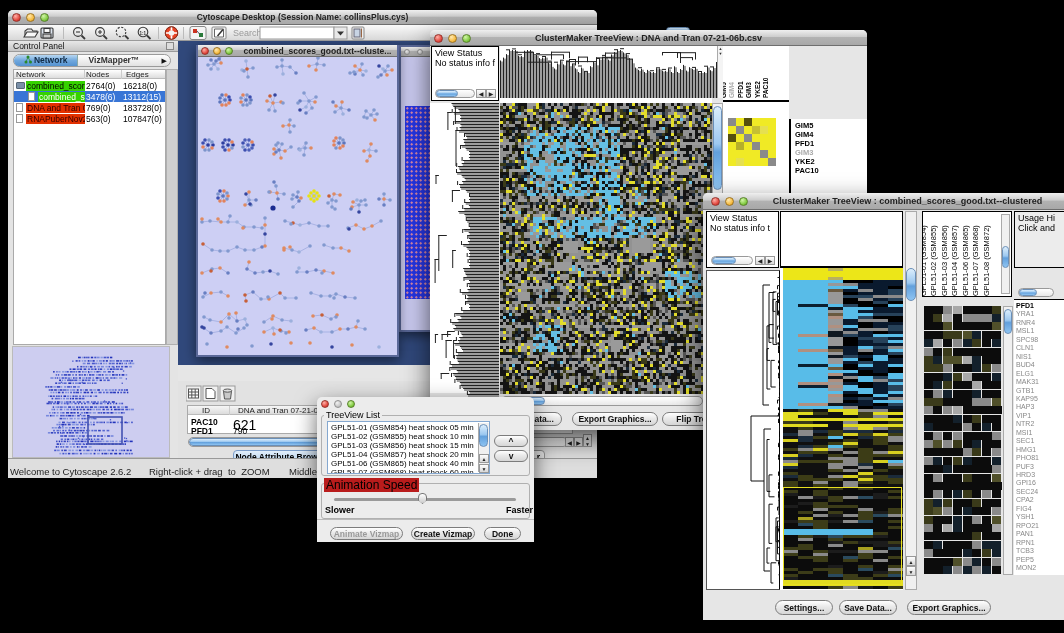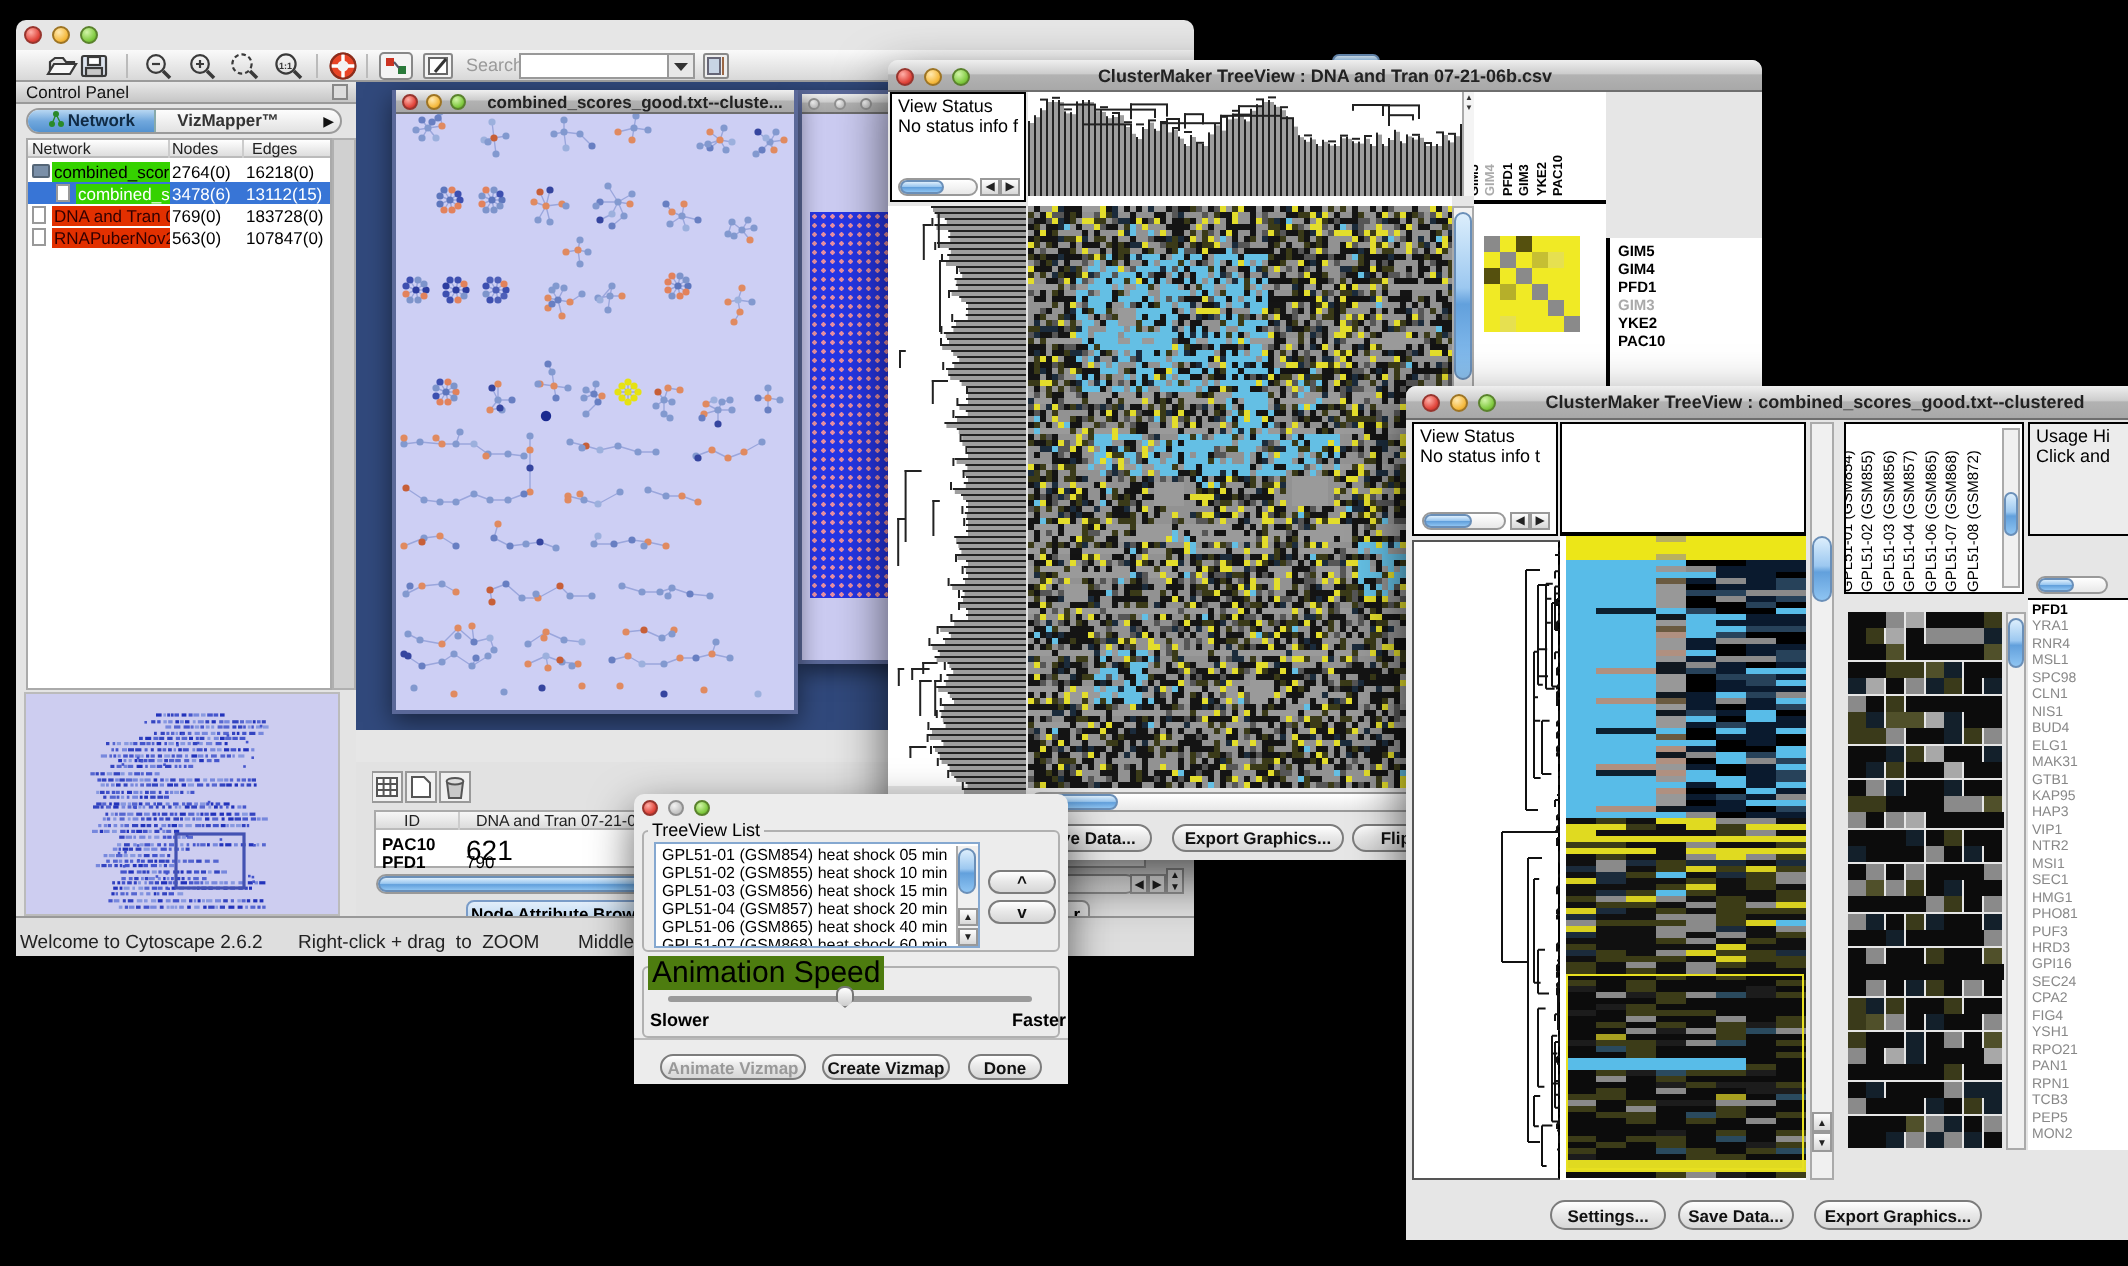--- a/index.html
+++ b/index.html
@@ -10,20 +10,23 @@
 .lt.g{background:radial-gradient(circle at 35% 30%,#d2f5a8,#7fc93f 65%,#549317);border:1px solid #5a822d}
 .lt.n{background:radial-gradient(circle at 35% 30%,#f2f2f2,#c2c2c2 70%);border:1px solid #909090}
 .aqua{background:linear-gradient(#dceefc,#9cc8f0 45%,#62a0dc 55%,#8ec4f2);border:1px solid #6a8fb8;border-radius:99px}
 .track{background:linear-gradient(#fff,#e8e8e8);border:1px solid #999;border-radius:99px}
 .btn{background:linear-gradient(#ffffff,#e9e9e9 45%,#d6d6d6);border:1px solid #7c7c7c;border-radius:10px;font-weight:bold;color:#111;text-align:center;font-size:8.5px;line-height:12px}
 .panel{background:#fff;border:1px solid #000}
 .lbl{font-size:9px;color:#000}
 .arrbox{background:linear-gradient(#fdfdfd,#d8d8d8);border:1px solid #999;font-size:6px;color:#222;text-align:center}
 </style></head><body>
 <div class="abs" style="left:8px;top:10px;width:589px;height:468px;background:#e6e6e6;border-radius:5px 5px 0 0;box-shadow:0 10px 26px rgba(0,0,0,.6)">
+    <div class="tb" style="height:15px;border-radius:5px 5px 0 0">
+      <div class="tbtxt" style="width:100%;font-size:8.5px">Cytoscape Desktop (Session Name: collinsPlus.cys)</div>
+    </div>
     <span class="lt r abs" style="left:4px;top:3px;width:9px;height:9px"></span>
     <span class="lt y abs" style="left:18px;top:3px;width:9px;height:9px"></span>
     <span class="lt g abs" style="left:32px;top:3px;width:9px;height:9px"></span>
     <div class="abs" style="left:0;top:15px;width:589px;height:16px;background:linear-gradient(#fafafa,#d8d8d8);border-bottom:1px solid #9a9a9a"><svg width="589" height="16" xmlns="http://www.w3.org/2000/svg">
 <g stroke="#3a3a3a" fill="none" stroke-width="1.1">
 <path d="M17 12V6l2.5-2h4l1.5 2h4v2" fill="#e8e8e8"></path>
           <path d="M16 12l3-5h11l-3 5z" fill="#f8f8f8"></path>
 <rect x="33" y="3" width="12" height="10" rx="1" fill="#dde4ee"></rect>
           <rect x="36" y="3.5" width="6" height="4" fill="#fff"></rect>
           <rect x="35" y="9" width="8" height="4" fill="#c8c8c8"></rect>
@@ -1184,21 +1187,21 @@
       <div class="abs" style="left:55px;top:69px;width:92px;height:13px;overflow:hidden;white-space:nowrap;background:linear-gradient(#e2eefa,#b6d4f0);border:1px solid #7a9cc8;border-radius:4px;font-size:8.5px;font-weight:bold;text-align:center;line-height:12px;color:#000">Node Attribute Brows</div>
       <div class="abs" style="left:348px;top:69px;width:19px;height:13px;background:linear-gradient(#fff,#ddd);border:1px solid #999;border-radius:4px;font-size:8.5px;font-weight:bold;text-align:right;padding-right:4px;line-height:12px">r</div>
     </div>
     <div class="abs" style="left:0;top:448px;width:589px;height:20px;background:#dedede;border-top:1px solid #999;font-size:9.5px;color:#222">
       <span class="abs" style="left:2px;top:7px">Welcome to Cytoscape 2.6.2</span>
       <span class="abs" style="left:141px;top:7px">Right-click + drag&nbsp; to&nbsp; ZOOM</span>
       <span class="abs" style="left:281px;top:7px">Middle-click + drag to PAN</span>
     </div>
   </div>
 <div class="abs aqua" style="left:666px;top:27px;width:24px;height:7px"></div>
-<div class="abs" style="left:444px;top:30px;width:437px;height:400px;background:#e6e6e6;border-radius:5px 5px 0 0;box-shadow:0 10px 26px rgba(0,0,0,.65)">
+<div class="abs" style="left:430px;top:30px;width:437px;height:400px;background:#e6e6e6;border-radius:5px 5px 0 0;box-shadow:0 10px 26px rgba(0,0,0,.65)">
     <div class="tb" style="height:16px;border-radius:5px 5px 0 0">
       <div class="tbtxt" style="width:100%;font-size:9px">ClusterMaker TreeView : DNA and Tran 07-21-06b.csv</div>
     </div>
     <span class="lt r abs" style="left:4px;top:4px;width:9px;height:9px"></span>
     <span class="lt y abs" style="left:18px;top:4px;width:9px;height:9px"></span>
     <span class="lt g abs" style="left:32px;top:4px;width:9px;height:9px"></span>
     <div class="abs panel" style="left:1px;top:16px;width:68px;height:55px">
       <div class="lbl" style="padding:1px 0 0 3px">View Status<br>No status info f</div>
       <div class="abs track" style="left:3px;top:42px;width:40px;height:9px"></div>
       <div class="abs aqua" style="left:4px;top:43px;width:22px;height:7px"></div>
@@ -1869,21 +1872,21 @@
       <div class="abs" style="left:3px;top:36.6px;white-space:nowrap">GPL51-06 (GSM865) heat shock 40 min</div>
       <div class="abs" style="left:3px;top:45.5px;white-space:nowrap">GPL51-07 (GSM868) heat shock 60 min</div>
     </div>
     <div class="abs" style="left:161px;top:26px;width:11px;height:49px;background:#f0f0f0;border-left:1px solid #aaa"></div>
     <div class="abs aqua" style="left:162px;top:27px;width:9px;height:23px"></div>
     <div class="abs arrbox" style="left:162px;top:57px;width:10px;height:9px;line-height:9px;font-size:5px">▲</div>
     <div class="abs arrbox" style="left:162px;top:67px;width:10px;height:9px;line-height:9px;font-size:5px">▼</div>
     <div class="abs btn" style="left:177px;top:38px;width:34px;height:12px;line-height:11px;border-radius:7px">^</div>
     <div class="abs btn" style="left:177px;top:53px;width:34px;height:12px;line-height:11px;border-radius:7px">v</div>
     <div class="abs" style="left:4px;top:86px;width:209px;height:36px;border:1px solid #b0b0b0;border-radius:3px"></div>
-    <div class="abs" style="left:7px;top:81px;font-size:15px;background:#4d7c0f;padding:0 2px">Animation Speed</div>
+    <div class="abs" style="left:7px;top:81px;font-size:12px;background:#b91c1c;padding:0 2px">Animation Speed</div>
     <div class="abs" style="left:17px;top:101px;width:182px;height:2.5px;background:#9a9a9a;border-radius:2px"></div>
     <div class="abs" style="left:101px;top:96px;width:9px;height:11px;background:linear-gradient(#fff,#ccc);border:1px solid #777;border-radius:4px 4px 4px 4px;clip-path:polygon(0 0,100% 0,100% 65%,50% 100%,0 65%)"></div>
     <div class="abs" style="left:8px;top:108px;font-size:9px;font-weight:bold">Slower</div>
     <div class="abs" style="left:189px;top:108px;font-size:9px;font-weight:bold">Faster</div>
     <div class="abs" style="left:0;top:122px;width:217px;height:1px;background:#bbb"></div>
     <div class="abs btn" style="left:13px;top:130px;width:73px;height:13px;line-height:12px;color:#999">Animate Vizmap</div>
     <div class="abs btn" style="left:94px;top:130px;width:64px;height:13px;line-height:12px">Create Vizmap</div>
     <div class="abs btn" style="left:167px;top:130px;width:37px;height:13px;line-height:12px">Done</div>
   </div>
 </body></html>

